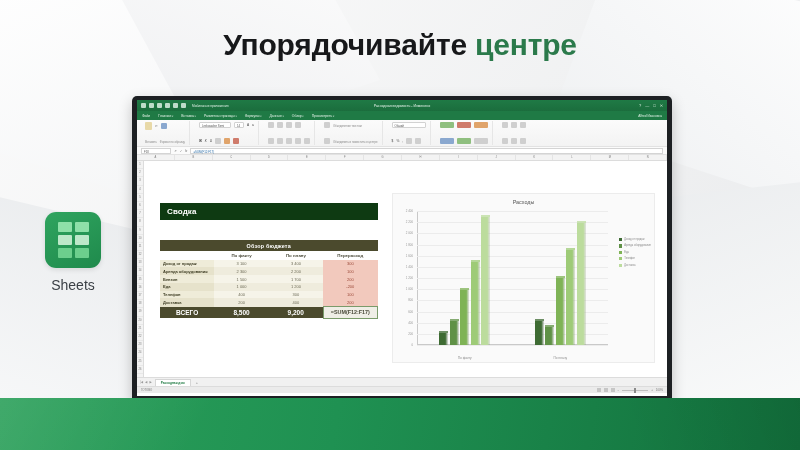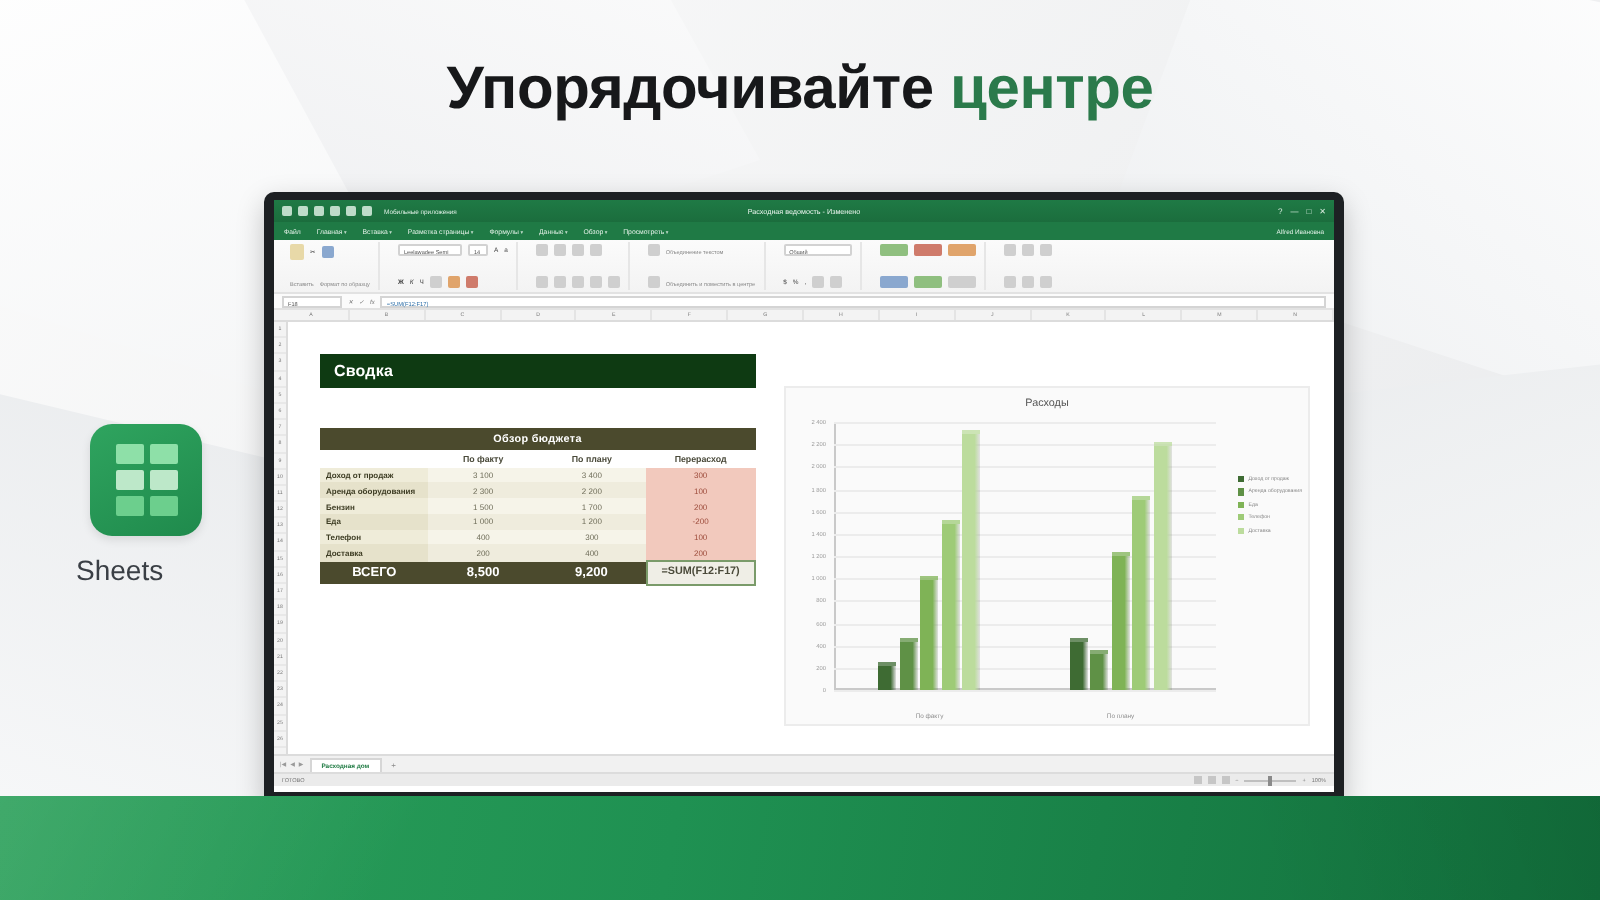--- a/index.html
+++ b/index.html
@@ -33,21 +33,21 @@
         clip-path:polygon(0 0,100% 30%,74% 100%,10% 70%); opacity:.75; }
 
   
   .headline {
     position:absolute; top:28px; left:0; right:0; text-align:center;
     font-size:30px; font-weight:700; color:#17181a; letter-spacing:-0.2px;
   }
   .headline .accent { color:#2b7a4b; }
 
   
-  .sheets-badge { position:absolute; left:38px; top:212px; width:70px; }
+  .sheets-badge { position:absolute; left:38px; top:212px; width:70px; text-align:center; }
   .sheets-icon {
     width:56px; height:56px; margin:0 auto; border-radius:11px;
     background:linear-gradient(150deg,#2fa45f 0%,#1f8a4c 100%);
     display:flex; align-items:center; justify-content:center;
     box-shadow:0 2px 5px rgba(0,0,0,.10);
   }
   .sheets-grid { display:grid; grid-template-columns:repeat(2,14px); grid-template-rows:repeat(3,10px); gap:3px; }
   .sheets-grid i { display:block; background:#bde8c9; border-radius:1px; }
   .sheets-grid i:nth-child(1),.sheets-grid i:nth-child(2){ background:#8ee0a8; }
   .sheets-grid i:nth-child(5),.sheets-grid i:nth-child(6){ background:#6ccf8d; }
@@ -132,21 +132,21 @@
   .rowhdr { position:absolute; top:6px; left:0; bottom:0; width:7px; background:#f3f3f3; border-right:1px solid #dcdcdc; }
   .rowhdr span { display:block; height:8.2px; font-size:2.6px; color:#777; text-align:center; line-height:8.2px; border-bottom:1px solid #e8e8e8; }
 
   .paper { position:absolute; top:6px; left:7px; right:0; bottom:0; background:#fff; padding:16px 12px 0 16px; }
 
   .panel-title {
     background:#0e3a12; color:#ffffff; font-size:8px; font-weight:700;
     padding:4px 7px; letter-spacing:.1px;
   }
   .cols { display:flex; gap:14px; }
-  .col-left { width:218px; }
+  .col-left { width:218px;margin-top:26px; }
   .col-right { flex:1; }
 
   
   .tbl { margin-top:20px; width:100%; border-collapse:collapse; table-layout:fixed; }
   .tbl th, .tbl td { padding:1.4px 3px; }
   .tbl .cap {
     background:#4b4a2d; color:#fff; font-size:5.4px; font-weight:700;
     text-align:center; padding:2.6px 0; letter-spacing:.2px;
   }
   .tbl .chdr td { font-size:4.4px; color:#4a4a3a; text-align:center; background:#fff; font-weight:600; padding-bottom:2px; }

